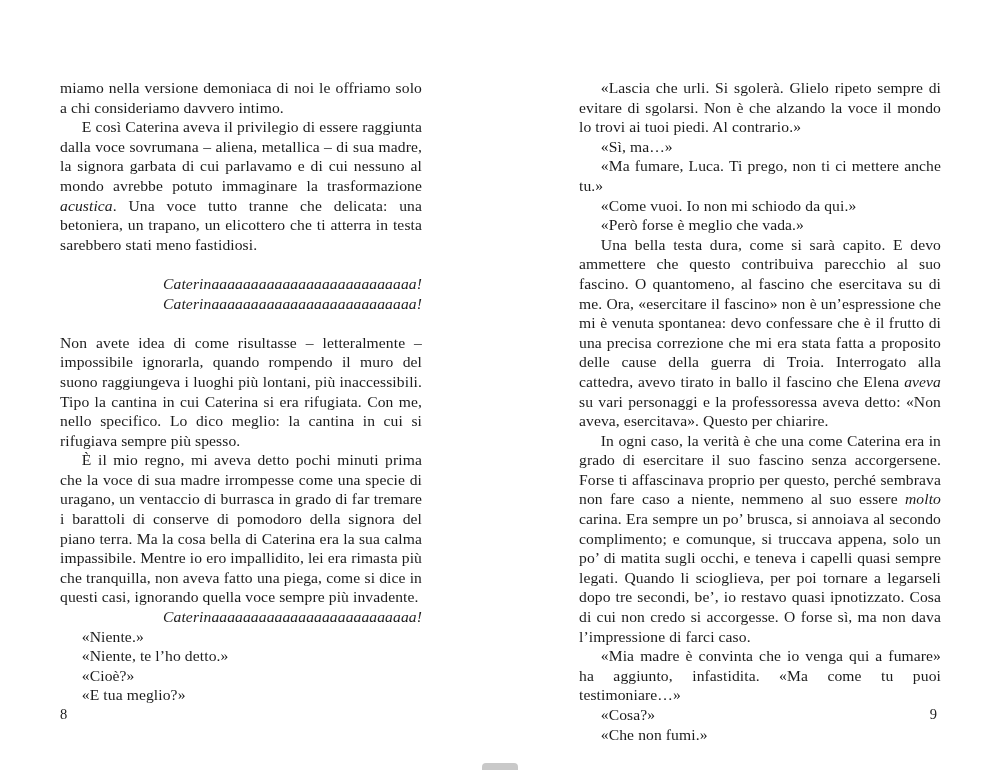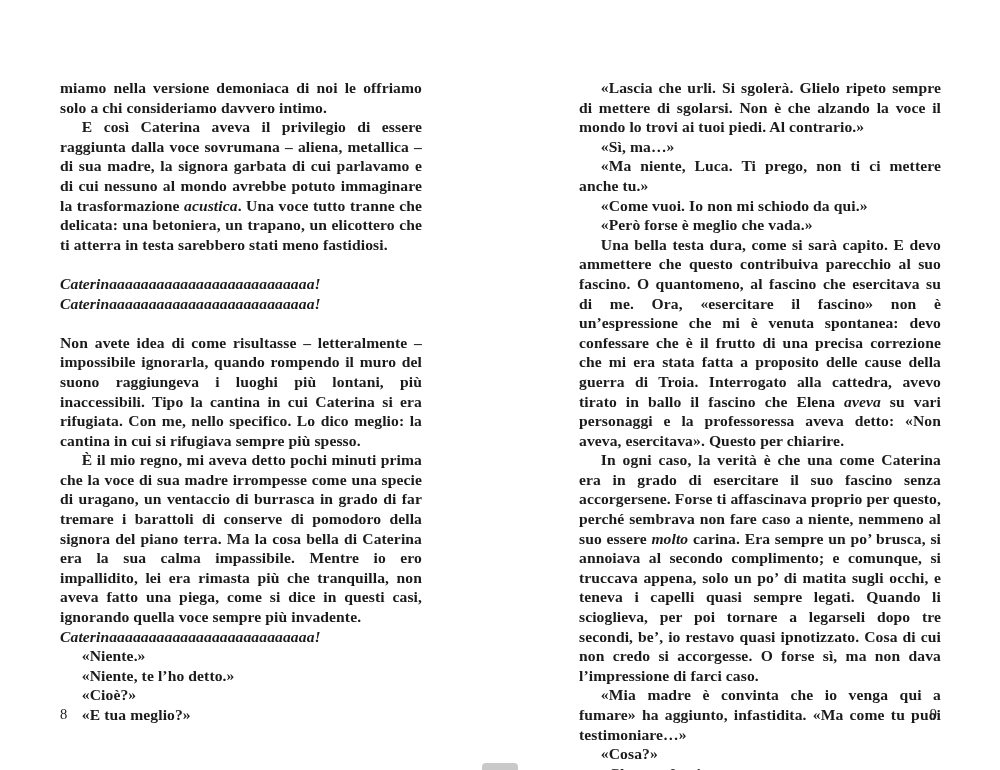--- a/index.html
+++ b/index.html
@@ -22,24 +22,23 @@
   }
   .book-page.left  { left: 60px; }
   .book-page.right { left: 579px; }
 
   .book-page p {
     margin: 0;
     font-size: 15.6px;
     line-height: 19.6px;
     text-align: justify;
     letter-spacing: 0.1px;
-    font-weight: bold;
   }
   .book-page p.indent { text-indent: 1.4em; }
-  .book-page p.shout  { font-style: italic; text-align: left; }
+  .book-page p.shout  { font-style: italic; text-align: right; }
   .book-page p.space-before { margin-top: 19.6px; }
 
   .pagenum {
     position: absolute;
     top: 706px;
     font-size: 14.5px;
     color: #1b1b1b;
   }
   .pagenum.pn-left  { left: 60px; }
   .pagenum.pn-right { right: 63px; }
@@ -66,23 +65,23 @@
     <p class="space-before">Non avete idea di come risultasse – letteralmente – impossibile ignorarla, quando rompendo il muro del suono raggiungeva i luoghi più lontani, più inaccessibili. Tipo la cantina in cui Caterina si era rifugiata. Con me, nello specifico. Lo dico meglio: la cantina in cui si rifugiava sempre più spesso.</p>
     <p class="indent">È il mio regno, mi aveva detto pochi minuti prima che la voce di sua madre irrompesse come una specie di uragano, un ventaccio di burrasca in grado di far tremare i barattoli di conserve di pomodoro della signora del piano terra. Ma la cosa bella di Caterina era la sua calma impassibile. Mentre io ero impallidito, lei era rimasta più che tranquilla, non aveva fatto una piega, come si dice in questi casi, ignorando quella voce sempre più invadente.</p>
     <p class="shout">Caterinaaaaaaaaaaaaaaaaaaaaaaaaaa!</p>
     <p class="indent">«Niente.»</p>
     <p class="indent">«Niente, te l’ho detto.»</p>
     <p class="indent">«Cioè?»</p>
     <p class="indent">«E tua meglio?»</p>
   </div>
 
 <div class="book-page right">
-    <p class="indent">«Lascia che urli. Si sgolerà. Glielo ripeto sempre di mettere di sgolarsi. Non è che alzando la voce il mondo lo trovi ai tuoi piedi. Al contrario.»</p>
+    <p class="indent">«Lascia che urli. Si sgolerà. Glielo ripeto sempre di evitare di sgolarsi. Non è che alzando la voce il mondo lo trovi ai tuoi piedi. Al contrario.»</p>
     <p class="indent">«Sì, ma…»</p>
-    <p class="indent">«Ma niente, Luca. Ti prego, non ti ci mettere anche tu.»</p>
+    <p class="indent">«Ma fumare, Luca. Ti prego, non ti ci mettere anche tu.»</p>
     <p class="indent">«Come vuoi. Io non mi schiodo da qui.»</p>
     <p class="indent">«Però forse è meglio che vada.»</p>
     <p class="indent">Una bella testa dura, come si sarà capito. E devo ammettere che questo contribuiva parecchio al suo fascino. O quantomeno, al fascino che esercitava su di me. Ora, «esercitare il fascino» non è un’espressione che mi è venuta spontanea: devo confessare che è il frutto di una precisa correzione che mi era stata fatta a proposito delle cause della guerra di Troia. Interrogato alla cattedra, avevo tirato in ballo il fascino che Elena <em>aveva</em> su vari personaggi e la professoressa aveva detto: «Non aveva, esercitava». Questo per chiarire.</p>
     <p class="indent">In ogni caso, la verità è che una come Caterina era in grado di esercitare il suo fascino senza accorgersene. Forse ti affascinava proprio per questo, perché sembrava non fare caso a niente, nemmeno al suo essere <em>molto</em> carina. Era sempre un po’ brusca, si annoiava al secondo complimento; e comunque, si truccava appena, solo un po’ di matita sugli occhi, e teneva i capelli quasi sempre legati. Quando li scioglieva, per poi tornare a legarseli dopo tre secondi, be’, io restavo quasi ipnotizzato. Cosa di cui non credo si accorgesse. O forse sì, ma non dava l’impressione di farci caso.</p>
     <p class="indent">«Mia madre è convinta che io venga qui a fumare» ha aggiunto, infastidita. «Ma come tu puoi testimoniare…»</p>
     <p class="indent">«Cosa?»</p>
     <p class="indent">«Che non fumi.»</p>
   </div>
 
 <div class="pagenum pn-left">8</div>

